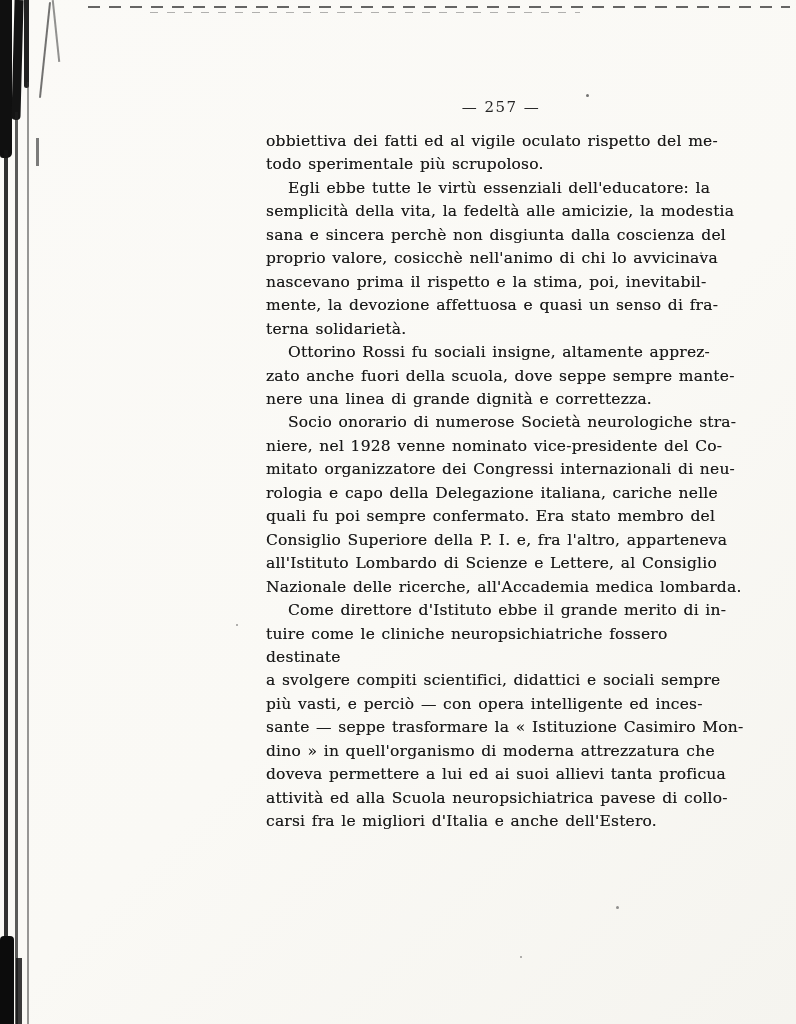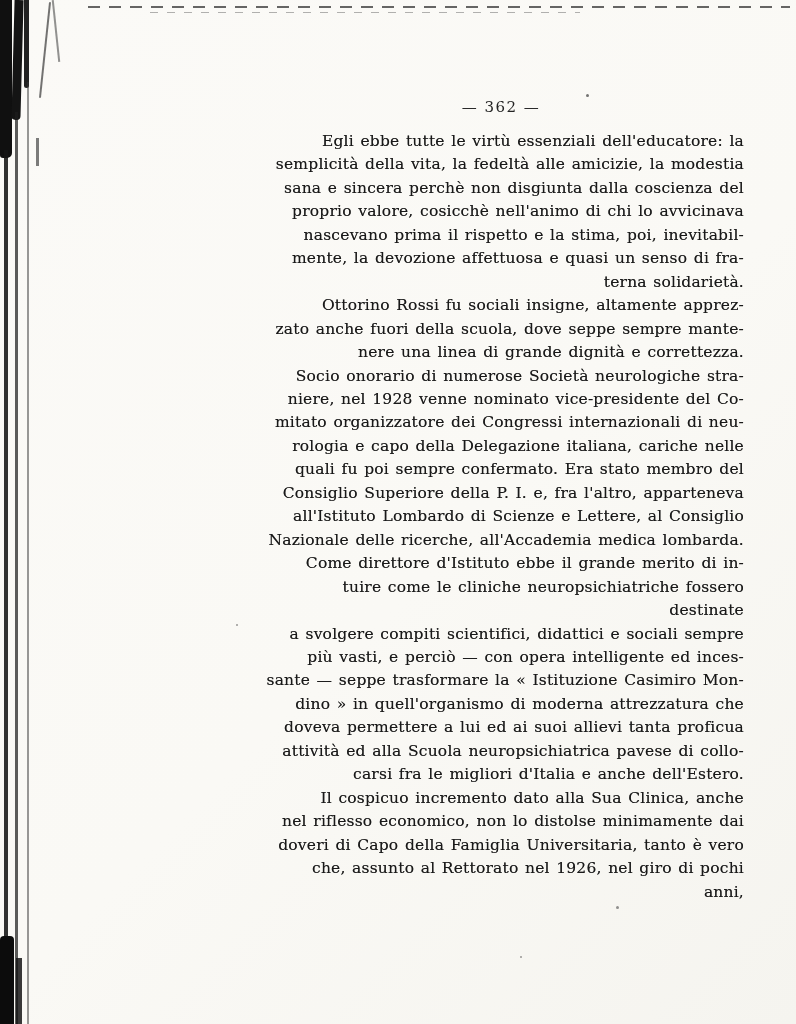--- a/index.html
+++ b/index.html
@@ -59,21 +59,21 @@
     position: absolute;
     top: 130px; left: 266px; width: 478px;
     font-size: 15.5px;
     line-height: 23.45px;
     letter-spacing: 0.2px;
     word-spacing: 1.4px;
     color: #191919;
     text-shadow: 0 0 0.4px rgba(20,20,20,0.55);
   }
   .para { white-space: pre-line; }
-  .para.indent { text-indent: 22px; text-align: right; }
+  .para.indent { text-indent: 22px; }
 </style>
 </head>
 <body>
 
 <div class="scan-page">
 
   <div class="artifact blob-top-1"></div>
   <div class="artifact blob-top-2"></div>
   <div class="artifact blob-top-3"></div>
   <div class="artifact streak-1"></div>
@@ -85,23 +85,25 @@
   <div class="artifact scribble-2"></div>
   <div class="artifact scribble-3"></div>
   <div class="artifact dash-line-1"></div>
   <div class="artifact dash-line-2"></div>
   <div class="artifact speck speck-1"></div>
   <div class="artifact speck speck-2"></div>
   <div class="artifact speck speck-3"></div>
   <div class="artifact speck speck-4"></div>
   <div class="artifact speck speck-5"></div>
 
-  <div class="page-number">— 362 —</div>
+  <div class="page-number">— 257 —</div>
 
   <div class="text-block">
+    <p class="para">obbiettiva dei fatti ed al vigile oculato rispetto del me-
+todo sperimentale più scrupoloso.</p>
     <p class="para indent">Egli ebbe tutte le virtù essenziali dell'educatore: la
 semplicità della vita, la fedeltà alle amicizie, la modestia
 sana e sincera perchè non disgiunta dalla coscienza del
 proprio valore, cosicchè nell'animo di chi lo avvicinava
 nascevano prima il rispetto e la stima, poi, inevitabil-
 mente, la devozione affettuosa e quasi un senso di fra-
 terna solidarietà.</p>
     <p class="para indent">Ottorino Rossi fu sociali insigne, altamente apprez-
 zato anche fuori della scuola, dove seppe sempre mante-
 nere una linea di grande dignità e correttezza.</p>
@@ -115,19 +117,15 @@
 Nazionale delle ricerche, all'Accademia medica lombarda.</p>
     <p class="para indent">Come direttore d'Istituto ebbe il grande merito di in-
 tuire come le cliniche neuropsichiatriche fossero destinate
 a svolgere compiti scientifici, didattici e sociali sempre
 più vasti, e perciò — con opera intelligente ed inces-
 sante — seppe trasformare la « Istituzione Casimiro Mon-
 dino » in quell'organismo di moderna attrezzatura che
 doveva permettere a lui ed ai suoi allievi tanta proficua
 attività ed alla Scuola neuropsichiatrica pavese di collo-
 carsi fra le migliori d'Italia e anche dell'Estero.</p>
-    <p class="para indent">Il cospicuo incremento dato alla Sua Clinica, anche
-nel riflesso economico, non lo distolse minimamente dai
-doveri di Capo della Famiglia Universitaria, tanto è vero
-che, assunto al Rettorato nel 1926, nel giro di pochi anni,</p>
   </div>
 
 </div>
 
 </body></html>

